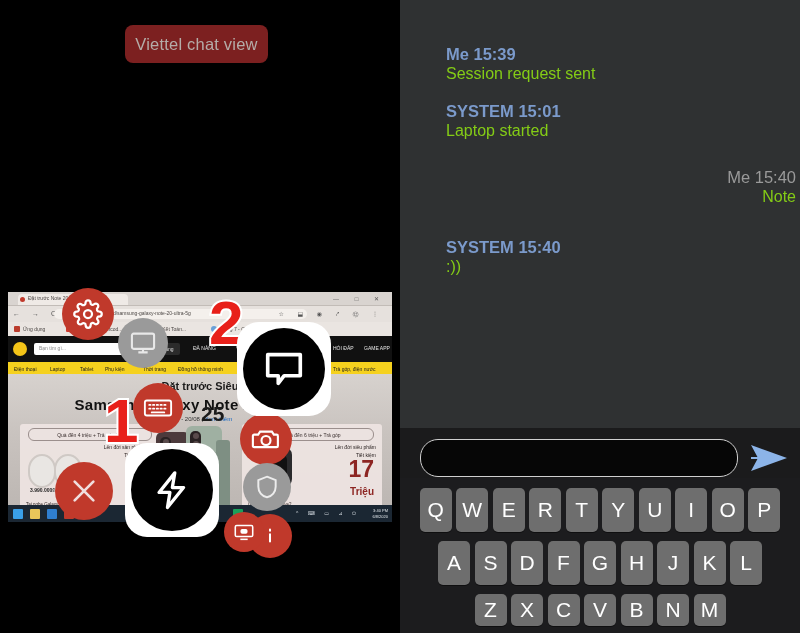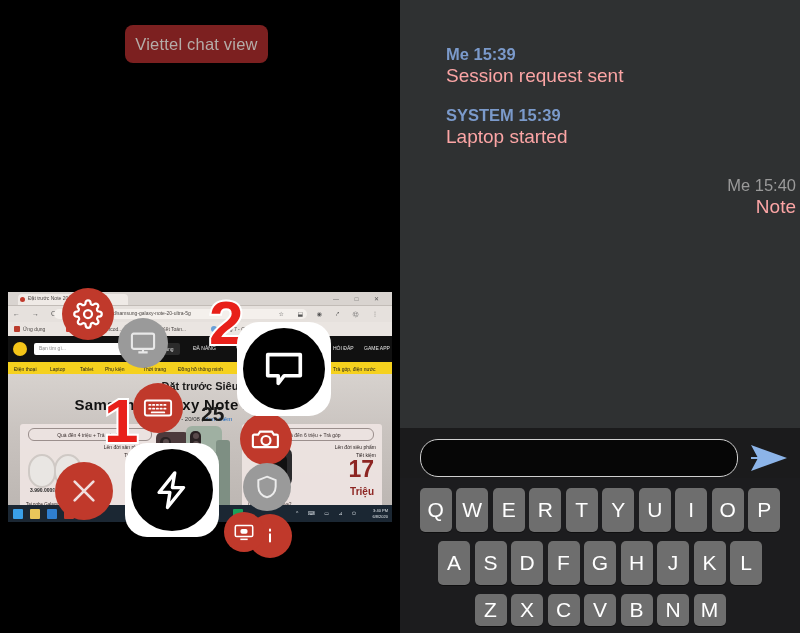--- a/index.html
+++ b/index.html
@@ -102,21 +102,21 @@
 
   
   .right-panel{position:relative;width:400px;height:633px;background:#2f3132;overflow:hidden;}
   .chat-header{height:45px;background:#f9423a;display:flex;align-items:center;position:relative;}
   .chat-close{position:absolute;left:20px;top:12px;width:22px;height:22px;cursor:pointer;}
   .chat-title{width:100%;text-align:center;color:#fff;font-size:19px;font-weight:bold;letter-spacing:.2px;padding-left:6px;}
 
   .messages{position:absolute;left:0;right:0;top:45px;bottom:183px;padding:0 4px 0 12px;overflow:hidden;margin-left:34px;}
   .msg{margin-bottom:19px;}
   .msg .who{font-size:16.5px;font-weight:bold;color:#7b9acb;margin-bottom:1px;}
-  .msg .txt{font-size:19px;color:#fca5a5;}
+  .msg .txt{font-size:16px;color:#84cc16;}
   .msg.out{text-align:right;padding-right:0;margin-top:28px;margin-bottom:32px;}
   .msg.out .who{color:#9a9a9a;font-weight:normal;}
 
   .composer{position:absolute;left:0;right:0;bottom:145px;height:60px;background:#1b1b1c;display:flex;align-items:center;}
   .msg-input{margin-left:20px;flex:1;height:36px;background:#060606;border:1.6px solid #cfcfcf;border-radius:18px;
     color:#eee;font-size:14px;padding:0 14px;outline:none;font-family:"Liberation Sans",sans-serif;}
   .send-btn{width:62px;height:44px;background:transparent;border:none;cursor:pointer;display:flex;align-items:center;justify-content:center;}
 
   .keyboard{position:absolute;left:0;right:0;bottom:0;height:145px;background:#1c1c1e;padding-top:10px;}
   .kb-row{display:flex;justify-content:center;gap:4.5px;margin-bottom:9px;}
@@ -342,26 +342,30 @@
 
   <div class="right-panel">
 
 
     <div class="messages">
       <div class="msg">
         <div class="who">Me 15:39</div>
         <div class="txt">Session request sent</div>
       </div>
       <div class="msg">
-        <div class="who">SYSTEM 15:39</div>
+        <div class="who">SYSTEM 15:01</div>
         <div class="txt">Laptop started</div>
       </div>
       <div class="msg out">
         <div class="who">Me 15:40</div>
         <div class="txt">Note</div>
+      </div>
+      <div class="msg">
+        <div class="who">SYSTEM 15:40</div>
+        <div class="txt">:))</div>
       </div>
     </div>
 
     <div class="composer">
       <input class="msg-input" type="text" placeholder="" style="">
       <button class="send-btn">
         <svg width="42" height="30" viewBox="0 0 42 30">
           <path d="M3 2 L39 15 L3 28 L10 15 Z" fill="#8cb4e8"></path>
           <path d="M3 15 L10 15" stroke="#8cb4e8" stroke-width="2"></path>
         </svg>

